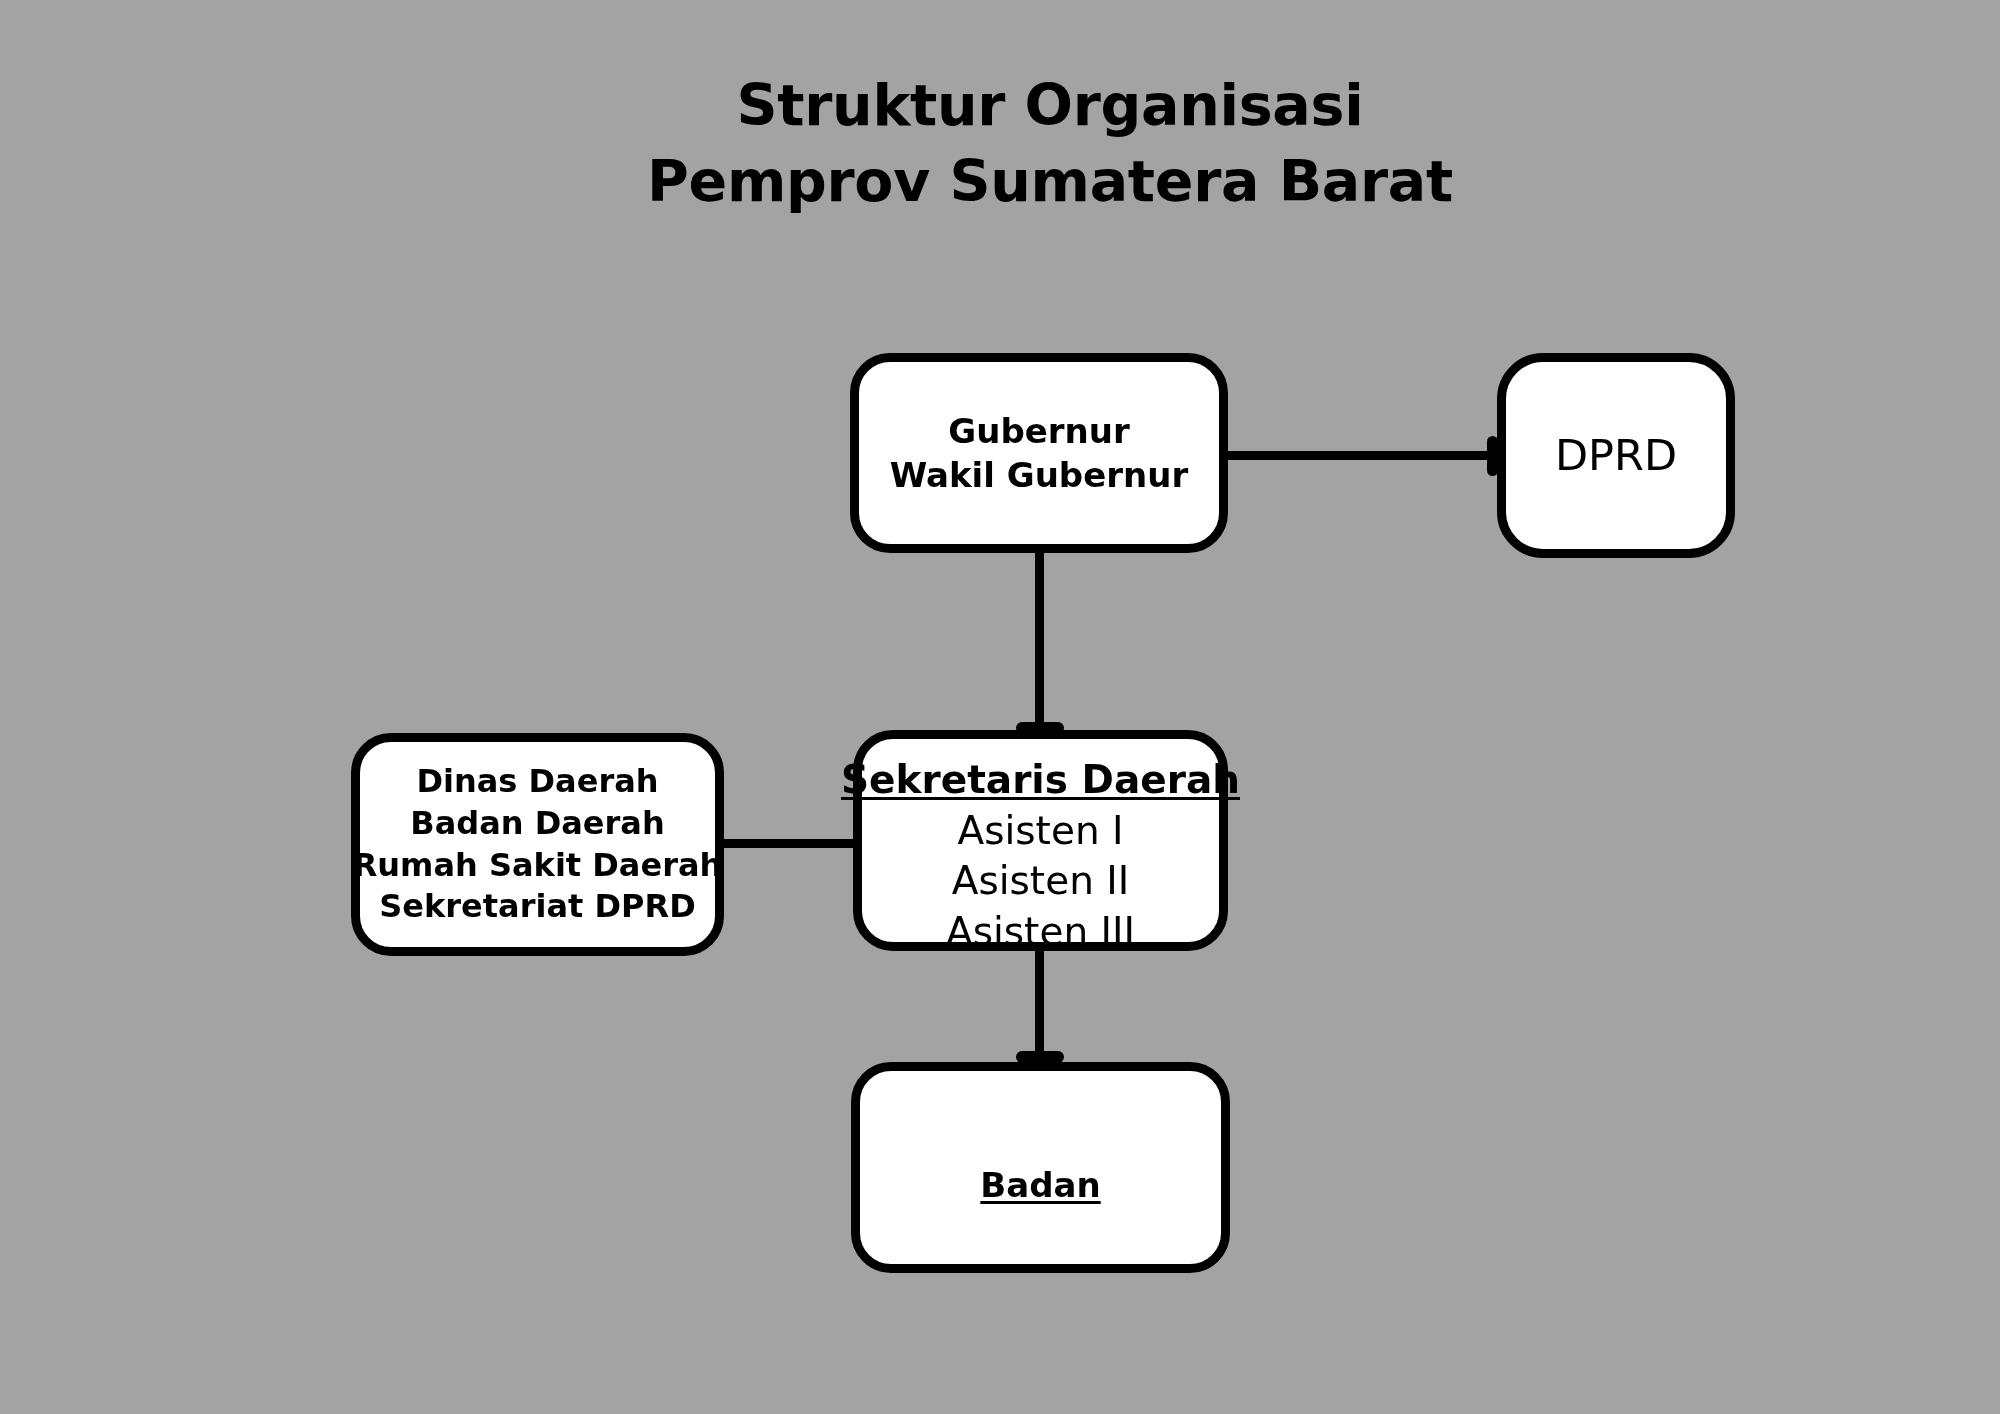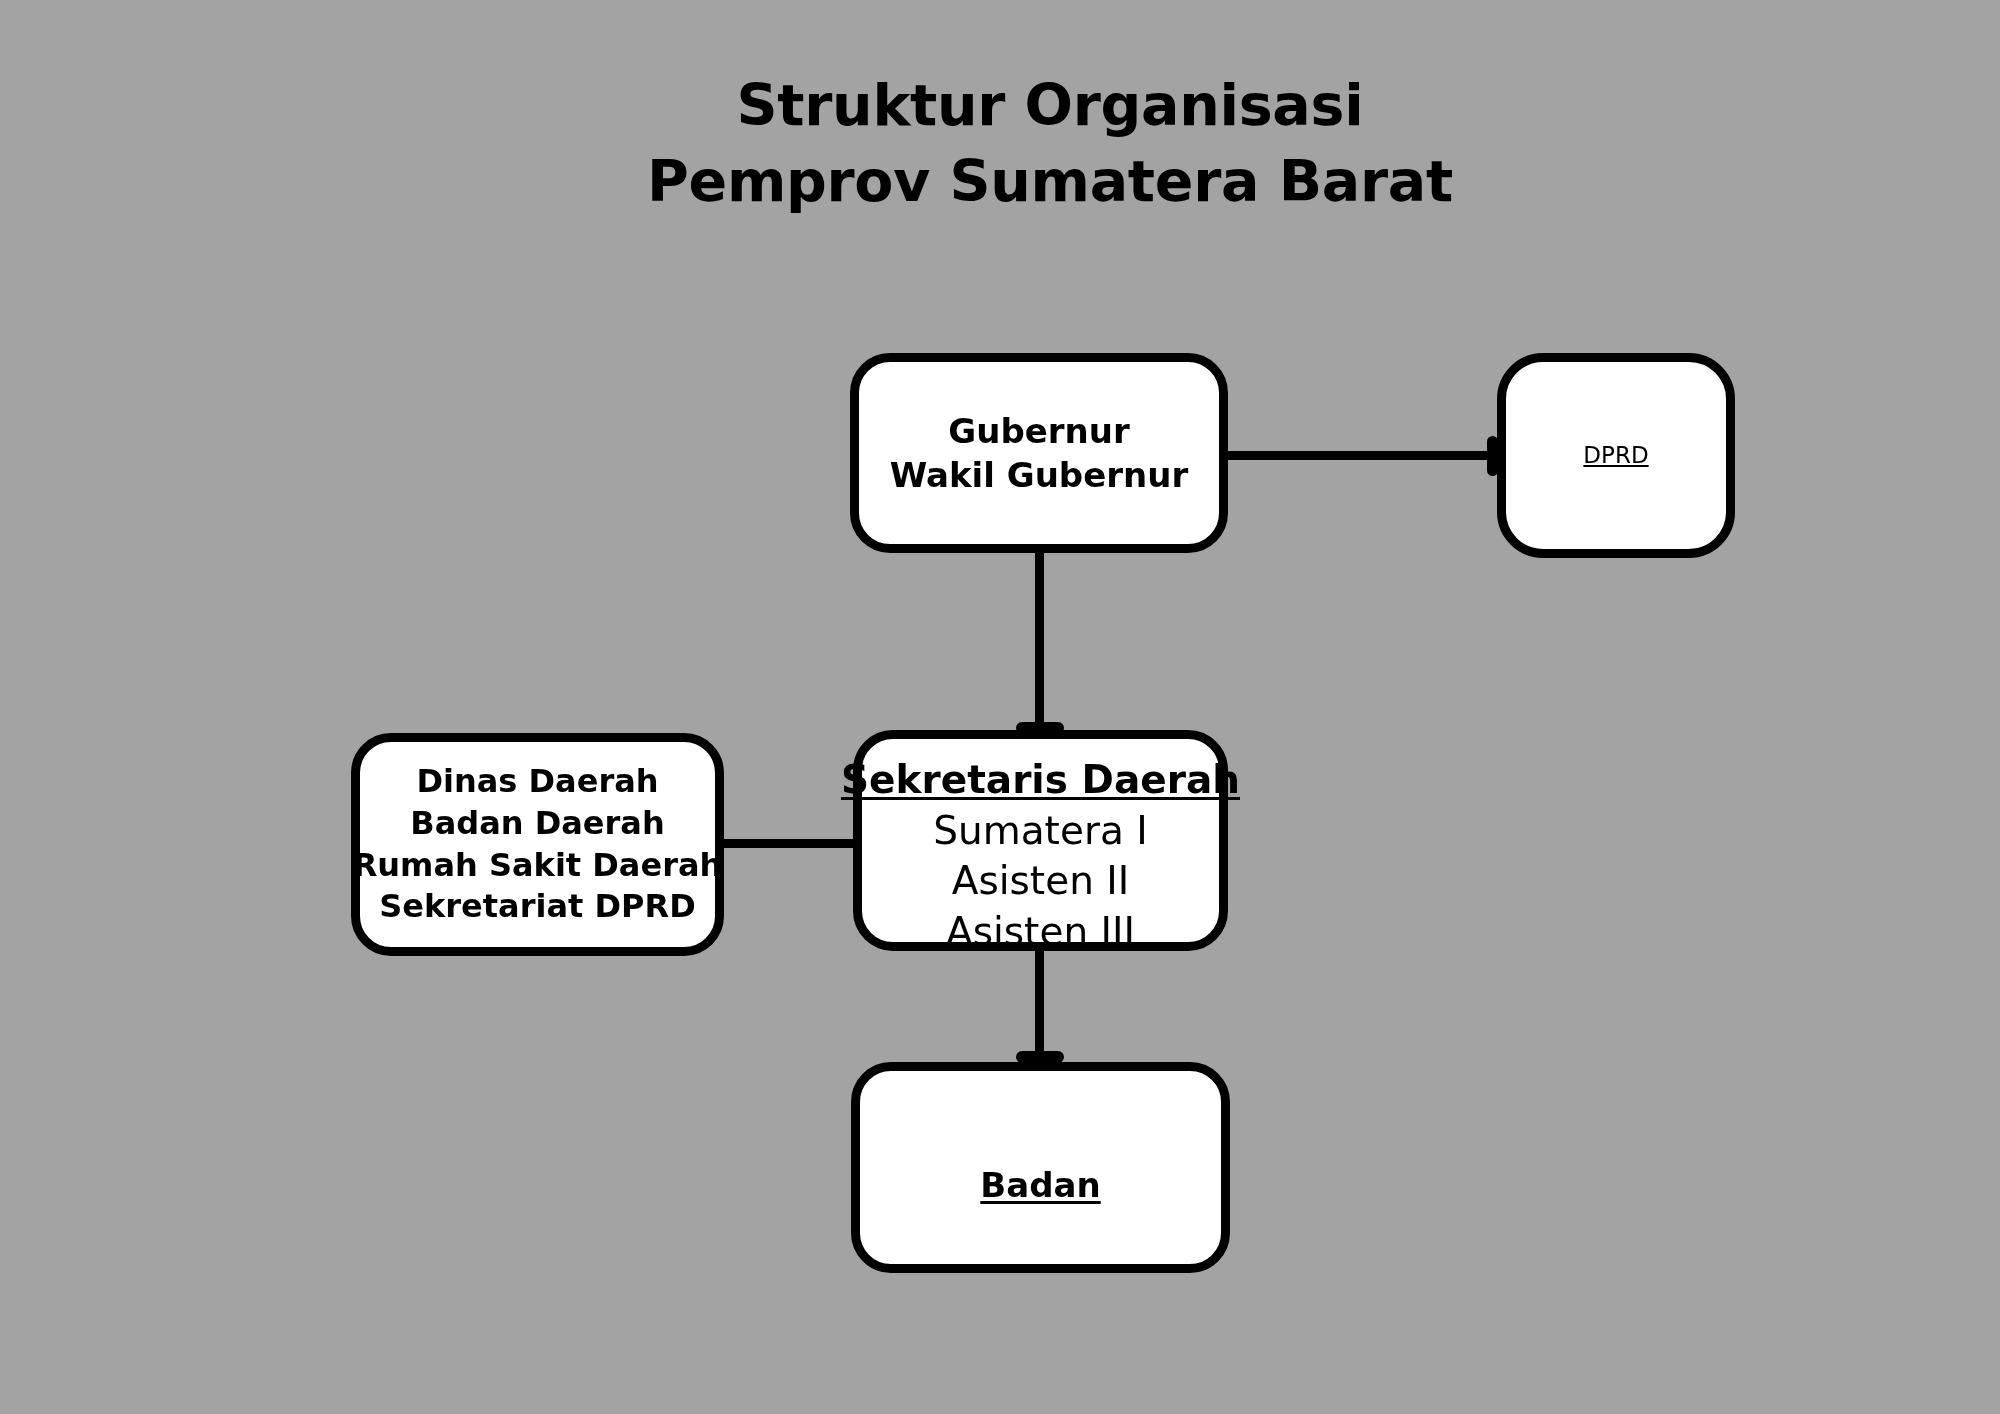--- a/index.html
+++ b/index.html
@@ -64,21 +64,21 @@
   
   #node-gubernur {
     left: 850px;  top: 353px;  width: 378px;  height: 200px;
   }
   #node-gubernur .line { font-size: 34px; }
 
   #node-dprd {
     left: 1497px; top: 353px;  width: 238px;  height: 205px;
     border-radius: 46px;
   }
-  #node-dprd .line { font-size: 23px; text-decoration: underline; }
+  #node-dprd .line { font-size: 43px; }
 
   #node-sekretaris {
     left: 853px;  top: 730px;  width: 375px;  height: 221px;
     justify-content: flex-start;
     padding-top: 16px;
   }
   #node-sekretaris .line { font-size: 39px; }
 
   #node-dinas {
     left: 315px;  top: 733px;  width: 373px;  height: 223px;
@@ -164,21 +164,21 @@
     <span class="line bold">Gubernur</span>
     <span class="line bold">Wakil Gubernur</span>
   </div>
 
   <div class="node" id="node-dprd">
     <span class="line normal">DPRD</span>
   </div>
 
   <div class="node" id="node-sekretaris">
     <span class="line bold uline">Sekretaris Daerah</span>
-    <span class="line normal">Sumatera I</span>
+    <span class="line normal">Asisten I</span>
     <span class="line normal">Asisten II</span>
     <span class="line normal">Asisten III</span>
   </div>
 
   <div class="node" id="node-dinas">
     <span class="line bold">Dinas Daerah</span>
     <span class="line bold">Badan Daerah</span>
     <span class="line bold">Rumah Sakit Daerah</span>
     <span class="line bold">Sekretariat DPRD</span>
   </div>

